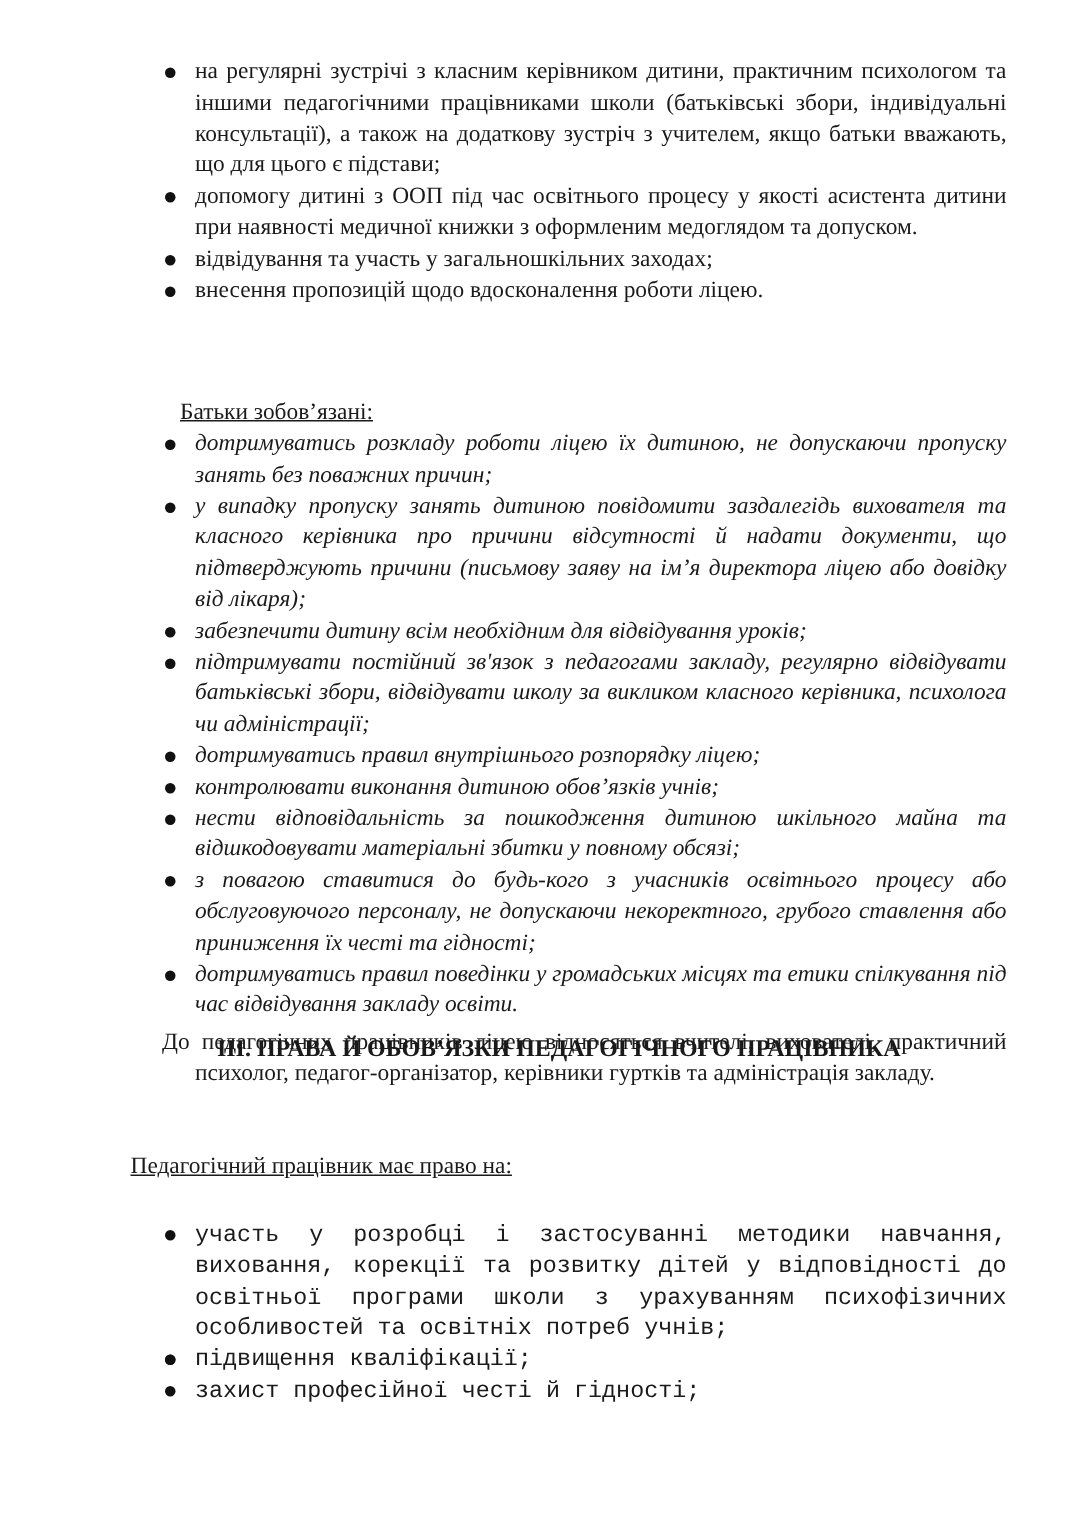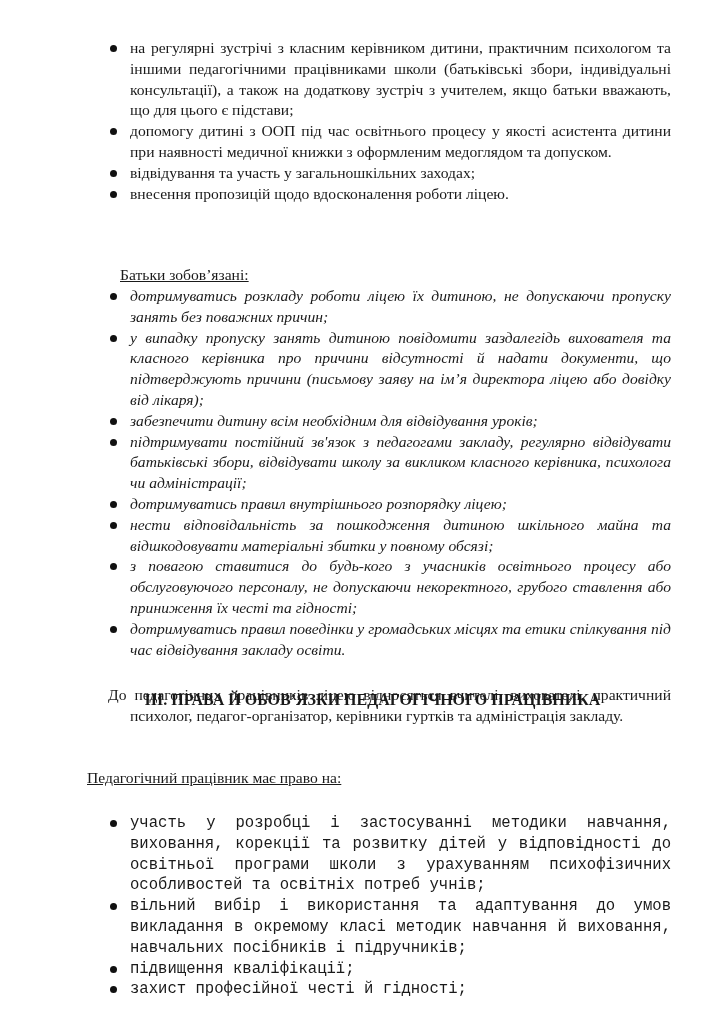--- a/index.html
+++ b/index.html
@@ -46,31 +46,32 @@
   </ul>
 
   <div class="sec2-label label-ul">Батьки зобов’язані:</div>
 
   <ul class="blist sec2">
     <li><span class="bullet"></span><span>дотримуватись розкладу роботи ліцею їх дитиною, не допускаючи пропуску занять без поважних причин;</span></li>
     <li><span class="bullet"></span><span>у випадку пропуску занять дитиною повідомити заздалегідь вихователя та класного керівника про причини відсутності й надати документи, що підтверджують причини (письмову заяву на ім’я директора ліцею або довідку від лікаря);</span></li>
     <li><span class="bullet"></span><span>забезпечити дитину всім необхідним для відвідування уроків;</span></li>
     <li><span class="bullet"></span><span>підтримувати постійний зв'язок з педагогами закладу, регулярно відвідувати батьківські збори, відвідувати школу за викликом класного керівника, психолога чи адміністрації;</span></li>
     <li><span class="bullet"></span><span>дотримуватись правил внутрішнього розпорядку ліцею;</span></li>
+    <li><span class="bullet"></span><span>контролювати виконання дитиною обов’язків учнів;</span></li>
     <li><span class="bullet"></span><span>нести відповідальність за пошкодження дитиною шкільного майна та відшкодовувати матеріальні збитки у повному обсязі;</span></li>
     <li><span class="bullet"></span><span>з повагою ставитися до будь-кого з учасників освітнього процесу або обслуговуючого персоналу, не допускаючи некоректного, грубого ставлення або приниження їх честі та гідності;</span></li>
     <li><span class="bullet"></span><span>дотримуватись правил поведінки у громадських місцях та етики спілкування під час відвідування закладу освіти.</span></li>
   </ul>
 
   <div class="heading">ІІІ. ПРАВА Й ОБОВ’ЯЗКИ ПЕДАГОГІЧНОГО ПРАЦІВНИКА</div>
 
   <div class="intro"><span class="first">До педагогічних працівників ліцею відносяться вчителі, вихователі, практичний психолог, педагог-організатор, керівники гуртків та адміністрація закладу.</span></div>
 
   <div class="sec3-label label-ul">Педагогічний працівник має право на:</div>
 
   <ul class="blist sec3">
     <li><span class="bullet"></span><span>участь у розробці і застосуванні методики навчання, виховання, корекції та розвитку дітей у відповідності до освітньої програми школи з урахуванням психофізичних особливостей та освітніх потреб учнів;</span></li>
-    <li><span class="bullet"></span><span>вільний вибір і використання та адаптування до умов викладання в окремому класі методик навчання й виховання, навчальних посібників і підручників;</span></li>
+    <li><span class="bullet"></span></li>
     <li><span class="bullet"></span><span>підвищення кваліфікації;</span></li>
     <li><span class="bullet"></span><span>захист професійної честі й гідності;</span></li>
   </ul>
 
 </div>
 
 </body></html>

